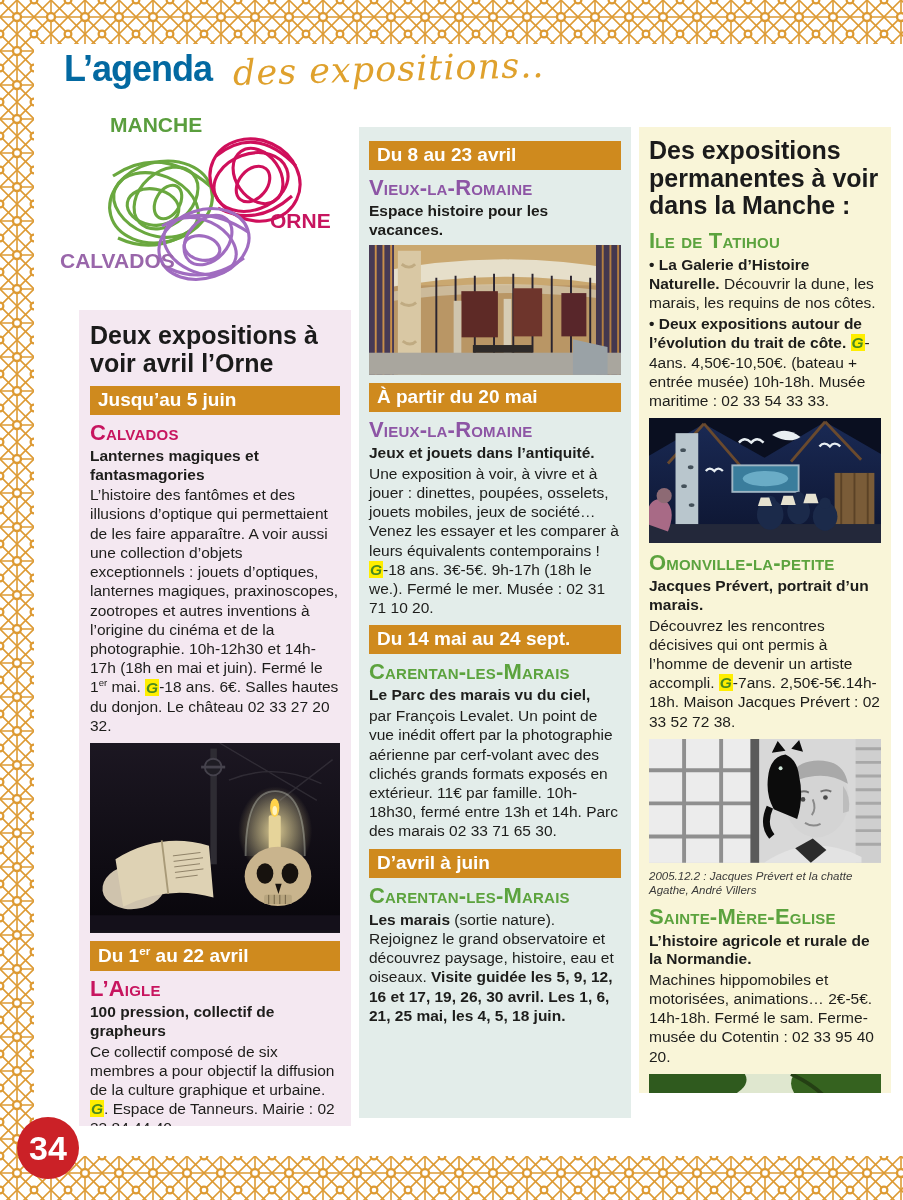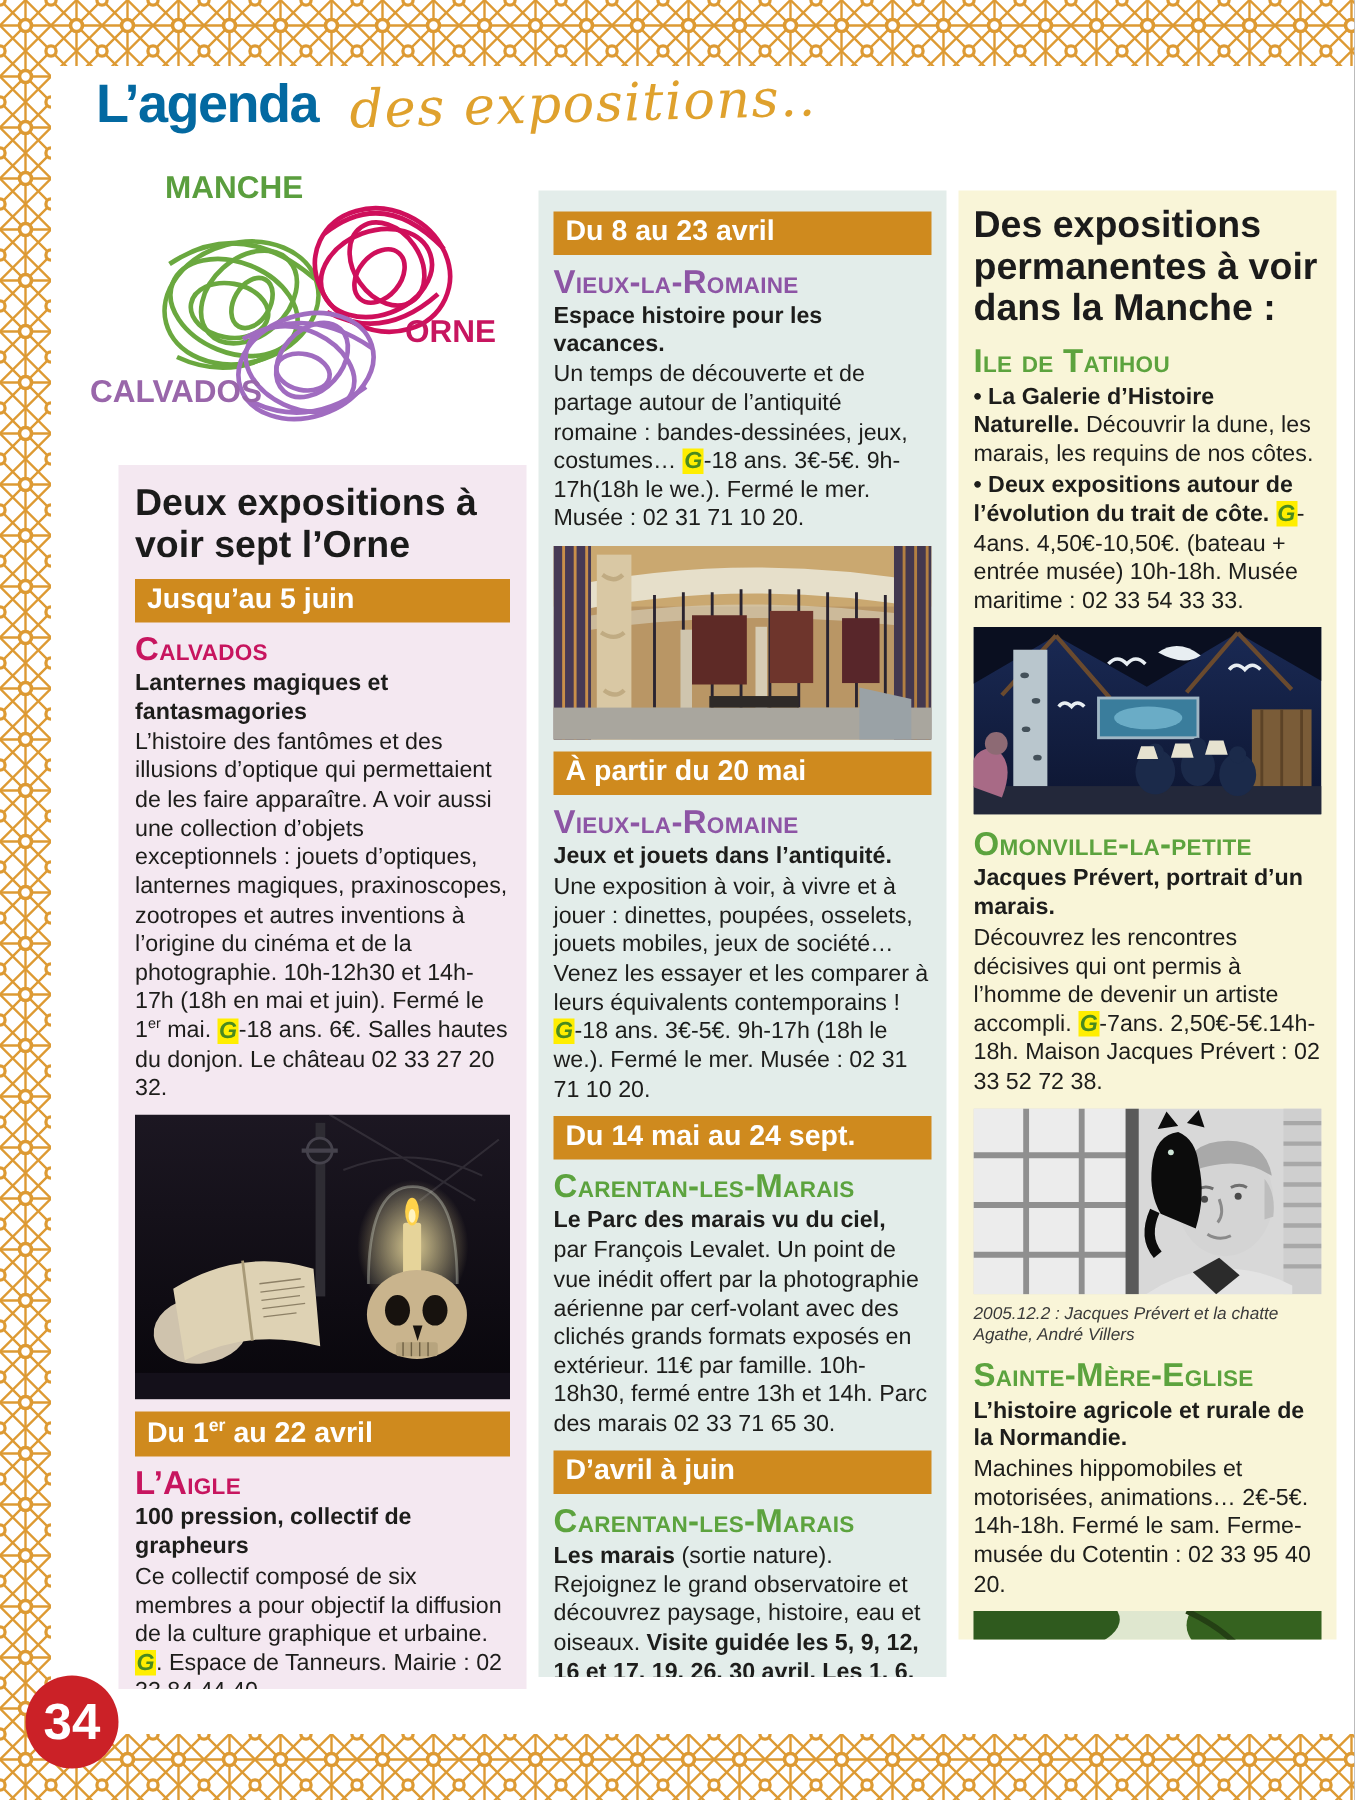--- a/index.html
+++ b/index.html
@@ -105,21 +105,21 @@
           <path d="M104 120 Q146 96 190 126"></path>
           <path d="M110 162 Q148 180 186 152"></path>
         </g>
         <text class="map-label" x="52" y="26" fill="#5a9e3e">Manche</text>
         <text class="map-label" x="212" y="122" fill="#c7155f">Orne</text>
         <text class="map-label" x="2" y="162" fill="#9966aa">Calvados</text>
       </svg>
     </div>
 
     <section class="col col1">
-      <h2 class="col-title">Deux expositions à voir sept l’Orne</h2>
+      <h2 class="col-title">Deux expositions à voir avril l’Orne</h2>
 
       <div class="banner"><span class="seg-t">Jusqu’au 5 juin</span></div>
       <h3 class="place crimson">Calvados</h3>
       <p class="sub">Lanternes magiques et fantasmagories</p>
       <p class="body"><span class="seg-t">L’histoire des fantômes et des illusions d’optique qui permettaient de les faire apparaître. A voir aussi une collection d’objets exceptionnels : jouets d’optiques, lanternes magiques, praxinoscopes, zootropes et autres inventions à l’origine du cinéma et de la photographie. 10h-12h30 et 14h-17h (18h en mai et juin). Fermé le 1</span><span class="seg-sup">er</span><span class="seg-t"> mai. </span><span class="seg-g">G</span><span class="seg-t">-18 ans. 6€. Salles hautes du donjon. Le château 02 33 27 20 32.</span></p>
 
       <svg class="photo" viewBox="0 0 270 205">
         <defs>
           <linearGradient id="p1bg" x1="0" y1="0" x2="0" y2="1">
             <stop offset="0" stop-color="#1c1722"></stop>
@@ -160,21 +160,20 @@
       <div class="banner"><span class="seg-t">Du 1</span><span class="seg-sup">er</span><span class="seg-t"> au 22 avril</span></div>
       <h3 class="place crimson">L’Aigle</h3>
       <p class="sub">100 pression, collectif de grapheurs</p>
       <p class="body"><span class="seg-t">Ce collectif composé de six membres a pour objectif la diffusion de la culture graphique et urbaine. </span><span class="seg-g">G</span><span class="seg-t">. Espace de Tanneurs. Mairie : 02 33 84 44 40.</span></p>
     </section>
 
     <section class="col col2">
       <div class="banner"><span class="seg-t">Du 8 au 23 avril</span></div>
       <h3 class="place purple">Vieux-la-Romaine</h3>
       <p class="sub">Espace histoire pour les vacances.</p>
-      <p class="body"><span class="seg-t">Un temps de découverte et de partage autour de l’antiquité romaine : bandes-dessinées, jeux, costumes… </span><span class="seg-g">G</span><span class="seg-t">-18 ans. 3€-5€. 9h-17h(18h le we.). Fermé le mer. Musée : 02 31 71 10 20.</span></p>
 
       <svg class="photo" viewBox="0 0 262 135">
         <rect width="262" height="135" fill="#b99665"></rect>
         <rect width="262" height="42" fill="#caa870"></rect>
         <path d="M0 30 Q130 2 262 26 L262 44 Q130 20 0 48 Z" fill="#e9e4d4" opacity="0.9"></path>
         <path d="M0 52 Q130 30 262 50 L262 58 Q130 40 0 62 Z" fill="#d9d2be" opacity="0.6"></path>
         <rect x="0" y="0" width="26" height="135" fill="#473a55"></rect>
         <path d="M7 0 V135 M15 0 V135 M23 0 V135" stroke="#c98f4a" stroke-width="2"></path>
         <rect x="236" y="0" width="26" height="135" fill="#43384f"></rect>
         <path d="M243 0 V135 M251 0 V135 M259 0 V135" stroke="#b27f42" stroke-width="2"></path>

